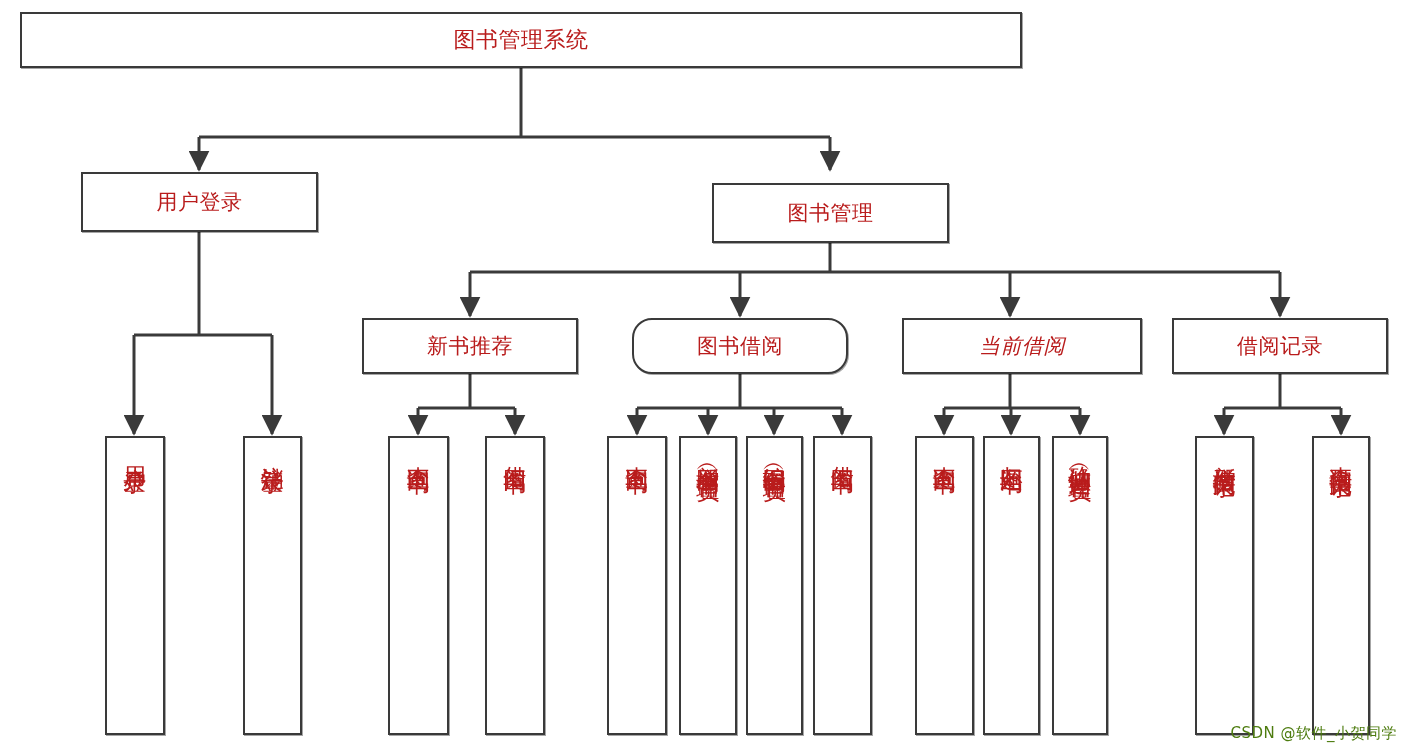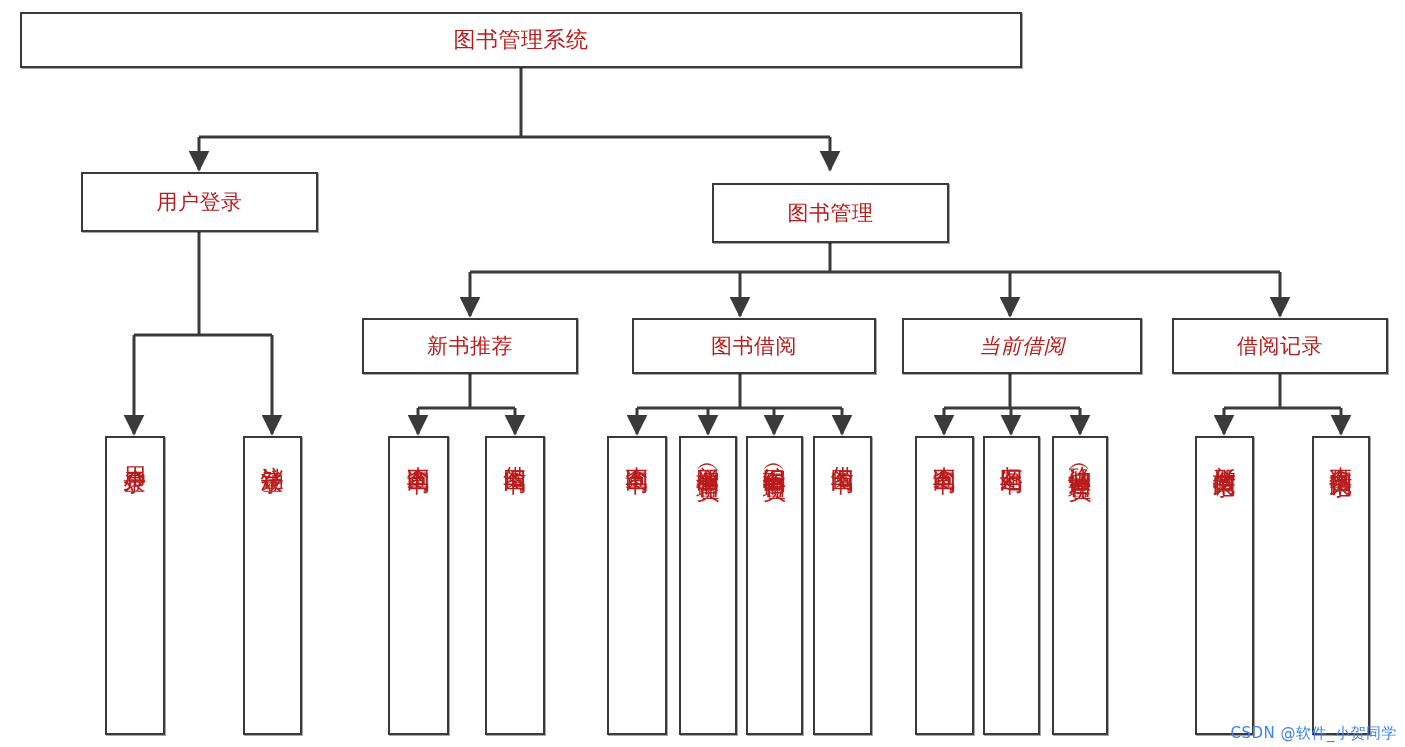--- a/index.html
+++ b/index.html
@@ -61,21 +61,21 @@
     text-orientation: upright;
     font-size: 23px;
     line-height: 1.06;
     letter-spacing: 2px;
   }
   #watermark {
     position: absolute;
     right: 8px;
     bottom: 4px;
     font-size: 15px;
-    color: #3b82f6;
+    color: #4d7c0f;
     z-index: 3;
     white-space: nowrap;
     letter-spacing: 0.5px;
   }
 </style>
 </head>
 <body>
 
 <div id="canvas">
 
@@ -136,21 +136,21 @@
   <div class="node h" style="left: 81px; top: 172px; width: 237px; height: 60px;">
     <span class="lbl">用户登录</span>
   </div>
   <div class="node h" style="left: 712px; top: 183px; width: 237px; height: 60px;">
     <span class="lbl">图书管理</span>
   </div>
 
   <div class="node h" style="left: 362px; top: 318px; width: 216px; height: 56px; justify-content: center;">
     <span class="lbl">新书推荐</span>
   </div>
-  <div class="node h" style="left: 632px; top: 318px; width: 244px; height: 56px;">
+  <div class="node h" style="left: 632px; top: 318px; width: 216px; height: 56px; border-radius: 20px;">
     <span class="lbl">图书借阅</span>
   </div>
   <div class="node h" style="left: 902px; top: 318px; width: 240px; height: 56px; font-style: italic;">
     <span class="lbl">当前借阅</span>
   </div>
   <div class="node h" style="left: 1172px; top: 318px; width: 216px; height: 56px; align-items: center;">
     <span class="lbl">借阅记录</span>
   </div>
 
   <div class="node v" style="left: 105px; top: 436px; width: 60px; height: 299px;">

